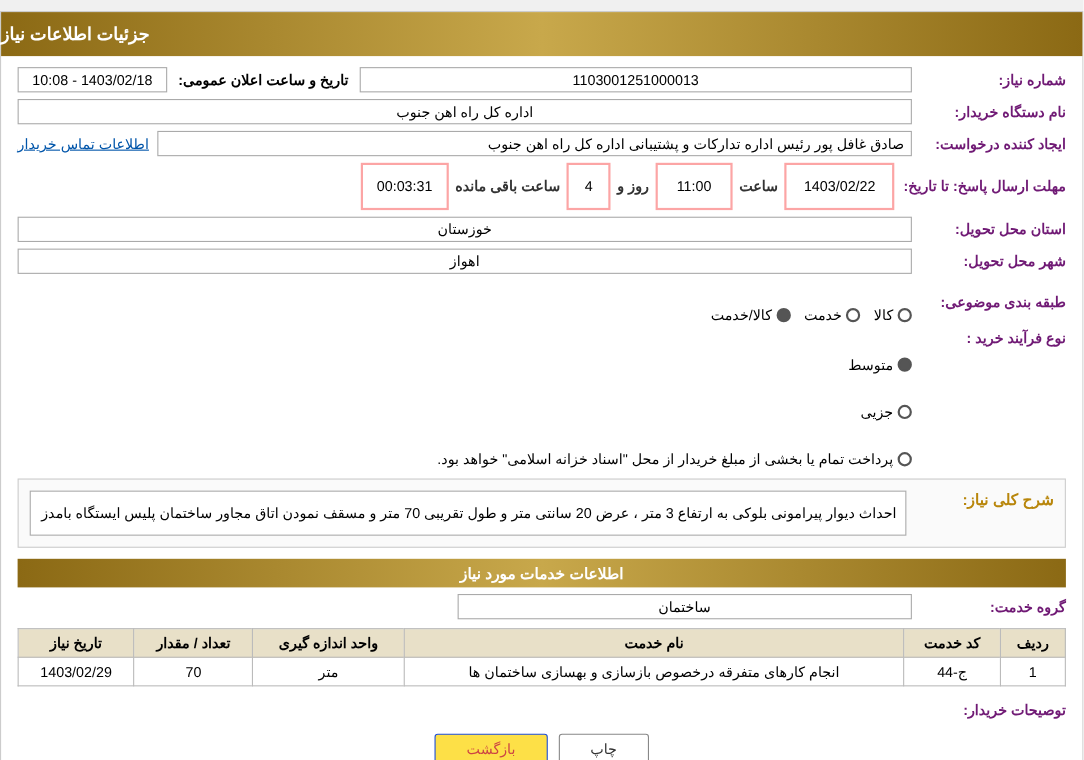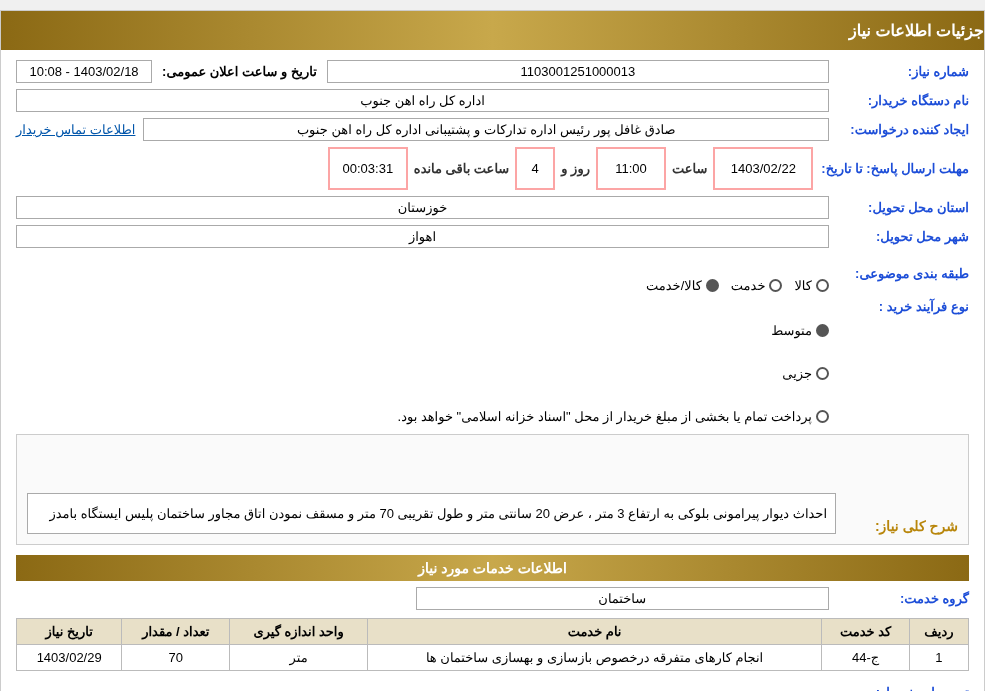--- a/index.html
+++ b/index.html
@@ -11,37 +11,37 @@
     }
     .page-wrapper {
       max-width: 985px;
       margin: 10px auto;
       background: #fff;
       border: 1px solid #ccc;
     }
     .page-header {
       background: linear-gradient(to left, #8b6914, #c8a84b, #8b6914);
       color: #fff;
-      text-align: right;
+      text-align: left;
       padding: 10px 0;
       font-size: 16px;
       font-weight: bold;
       letter-spacing: 1px;
     }
     .content {
       padding: 10px 15px;
     }
     .row {
       display: flex;
       align-items: center;
       margin-bottom: 6px;
       direction: rtl;
     }
     .label {
-      color: #1d4ed8;
+      color: #701a75;
       font-weight: bold;
       white-space: nowrap;
       min-width: 140px;
       text-align: right;
       padding-left: 8px;
       flex-shrink: 0;
     }
     .value-box {
       border: 1px solid #aaa;
       background: #fff;
@@ -163,21 +163,21 @@
       <div class="value-box narrow">1403/02/18 - 10:08</div>
     </div>
 
     <div class="row">
       <span class="label">نام دستگاه خریدار:</span>
       <div class="value-box">اداره کل راه اهن جنوب</div>
     </div>
 
     <div class="row">
       <span class="label">ایجاد کننده درخواست:</span>
-      <div class="value-box" style="text-align:center; padding: 3px 6px;">صادق غافل پور رئیس اداره تدارکات و پشتیبانی اداره کل راه اهن جنوب</div>
+      <div class="value-box" style="text-align:right; padding: 3px 6px;">صادق غافل پور رئیس اداره تدارکات و پشتیبانی اداره کل راه اهن جنوب</div>
       <span class="blue-link" style="margin-right: 8px; white-space:nowrap;">اطلاعات تماس خریدار</span>
     </div>
 
     <div class="row">
       <span class="label">مهلت ارسال پاسخ: تا تاریخ:</span>
       <div class="small-box" style="min-width:100px;">1403/02/22</div>
       <span class="inline-label" style="margin: 0 6px;">ساعت</span>
       <div class="small-box" style="min-width:70px;">11:00</div>
       <span class="inline-label" style="margin: 0 6px;">روز و</span>
       <div class="small-box" style="min-width:40px;">4</div>
@@ -225,21 +225,21 @@
           <span>جزیی</span>
         </div>
         <div class="radio-item">
           <span class="radio-circle"></span>
           <span>پرداخت تمام یا بخشی از مبلغ خریدار از محل "اسناد خزانه اسلامی" خواهد بود.</span>
         </div>
       </div>
     </div>
 
     <div style="border: 1px solid #ccc; padding: 10px; margin: 10px 0; background: #fafafa; direction: rtl;">
-      <div style="display: flex; align-items: flex-end; gap: 12px; margin-top: 48px;">
+      <div style="display: flex; align-items: flex-start; gap: 24px;">
         <span style="font-weight: bold; color: #b8860b; font-size: 14px; white-space: nowrap; min-width: 110px;">شرح کلی نیاز:</span>
         <div style="border: 1px solid #aaa; background: #fff; padding: 8px; flex: 1; text-align: right; line-height: 1.8;">احداث دیوار پیرامونی بلوکی به ارتفاع 3 متر ، عرض 20 سانتی متر و طول تقریبی 70 متر و مسقف نمودن اتاق مجاور ساختمان پلیس ایستگاه بامدز</div>
       </div>
     </div>
 
     <div class="section-title">اطلاعات خدمات مورد نیاز</div>
 
     <div class="row" style="margin-bottom: 8px;">
       <span class="label">گروه خدمت:</span>
       <div class="value-box narrow">ساختمان</div>

